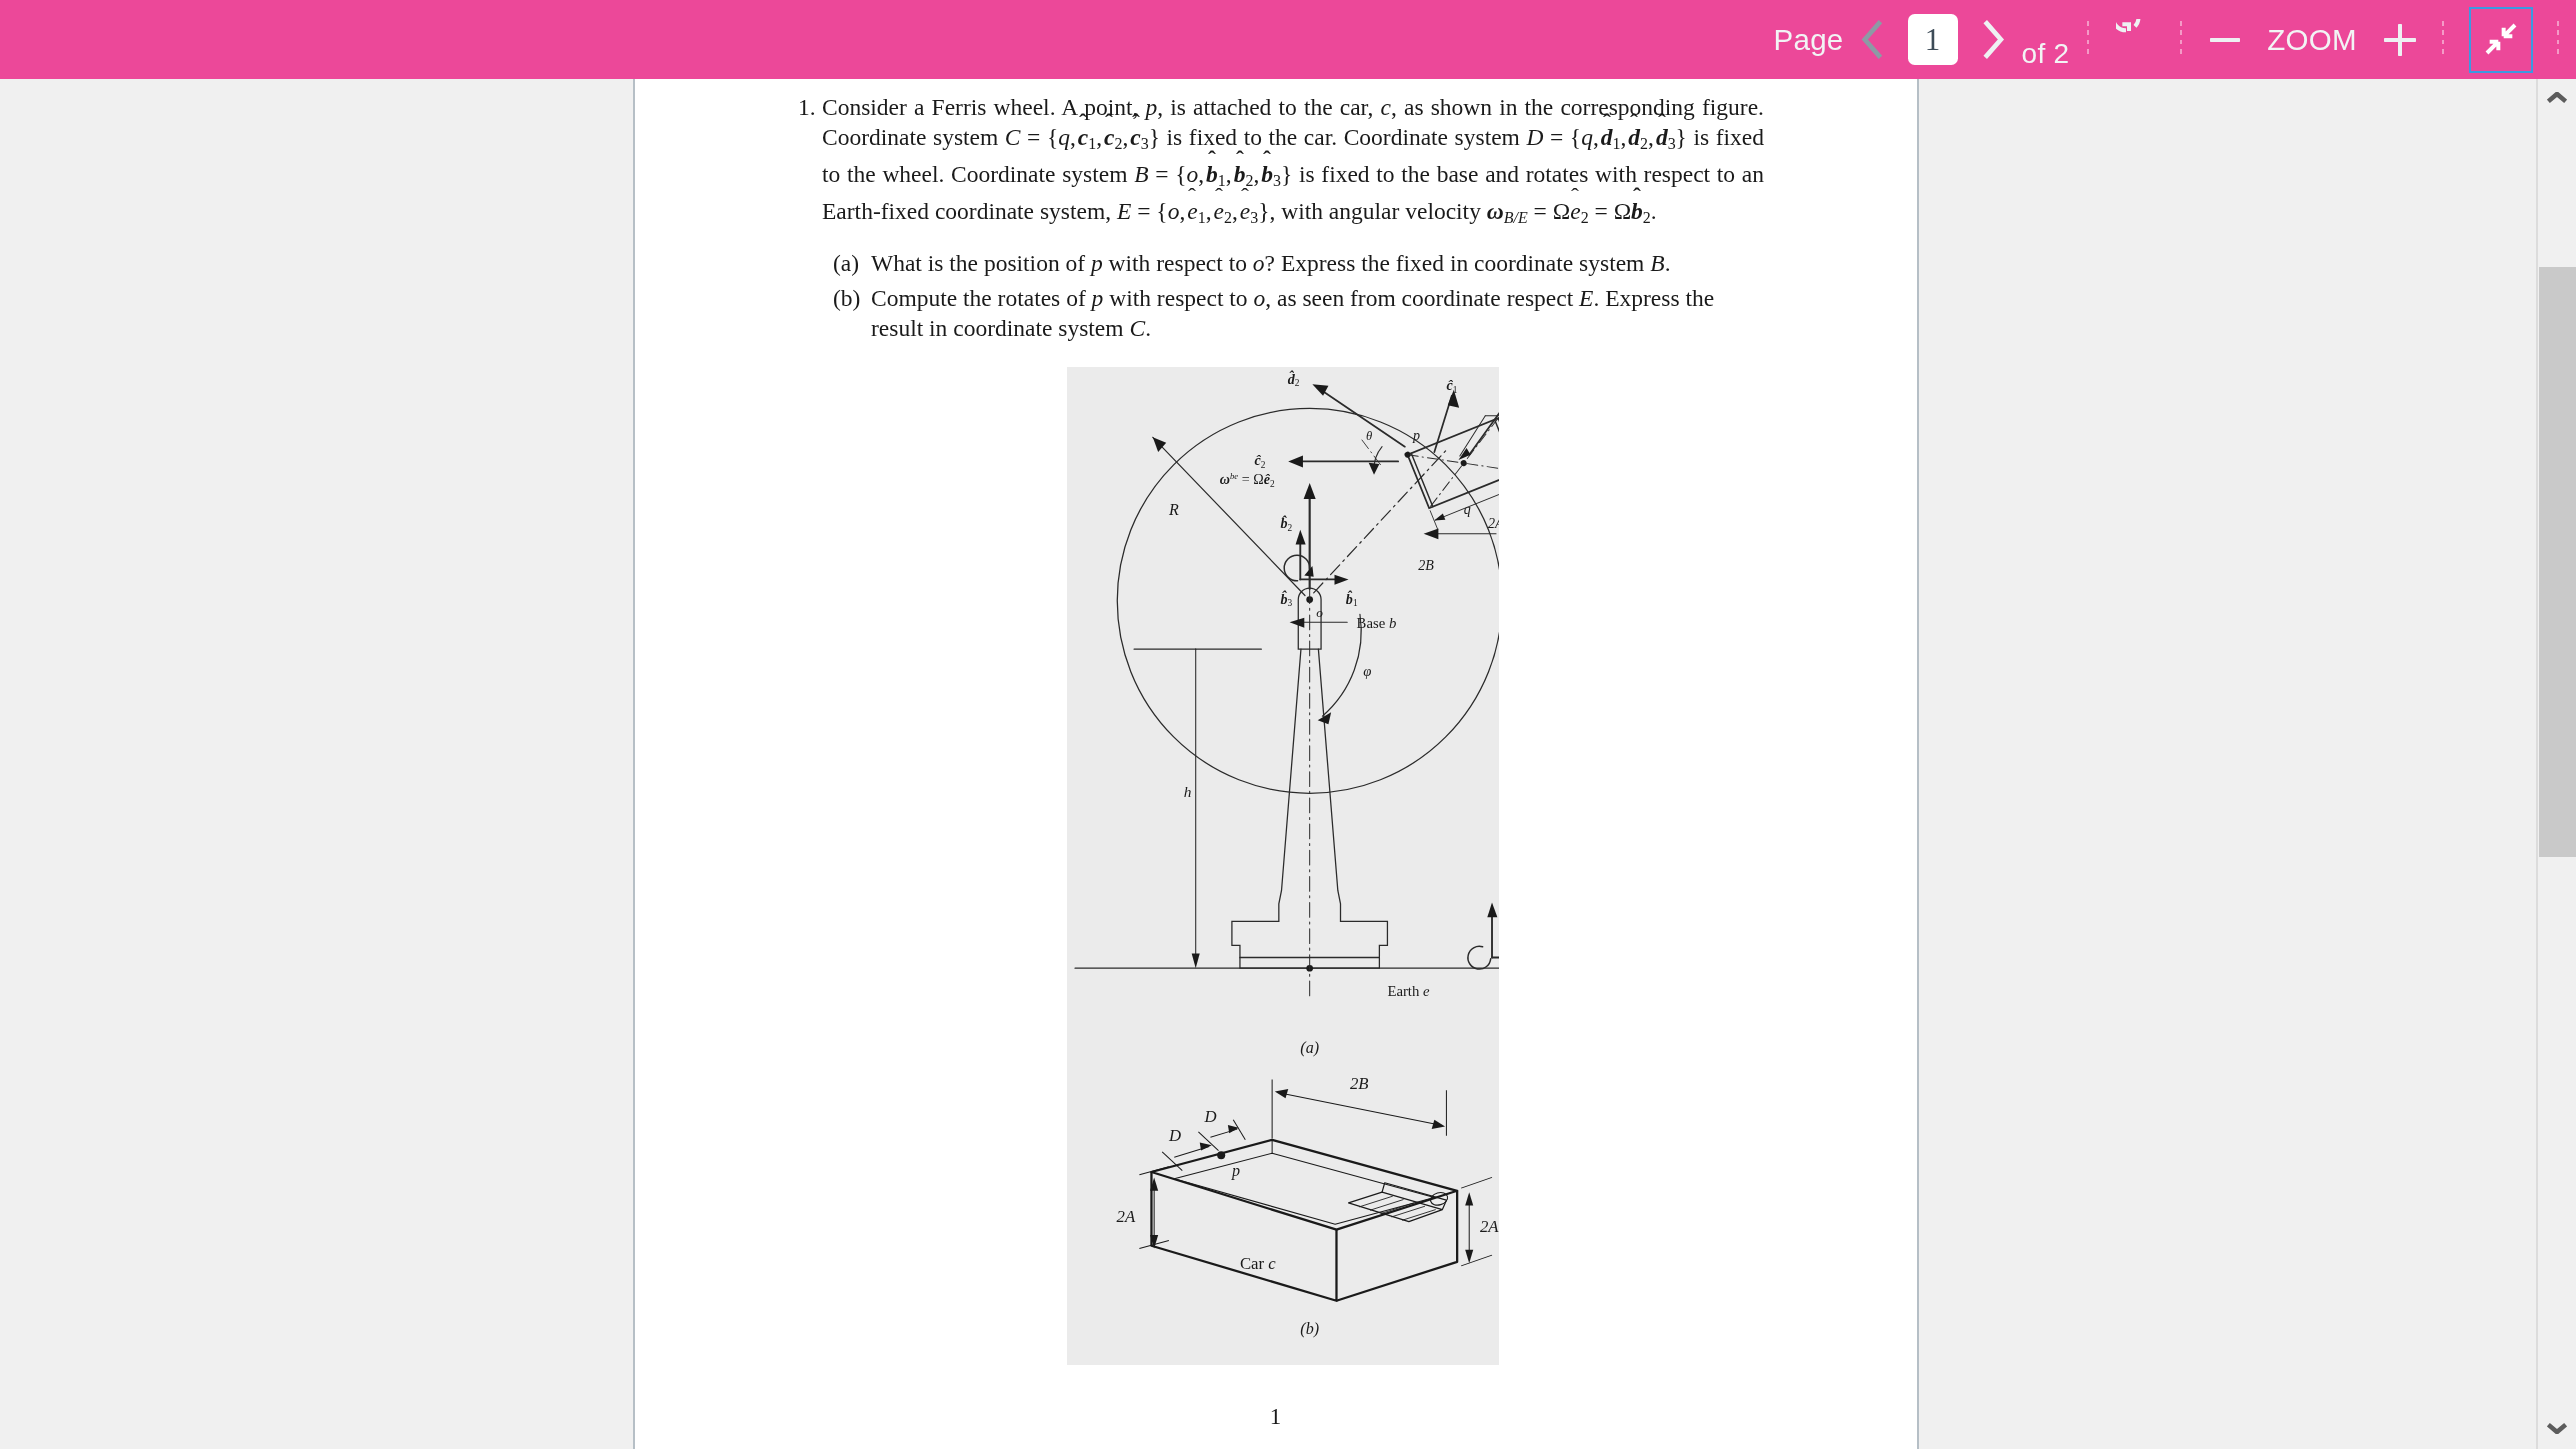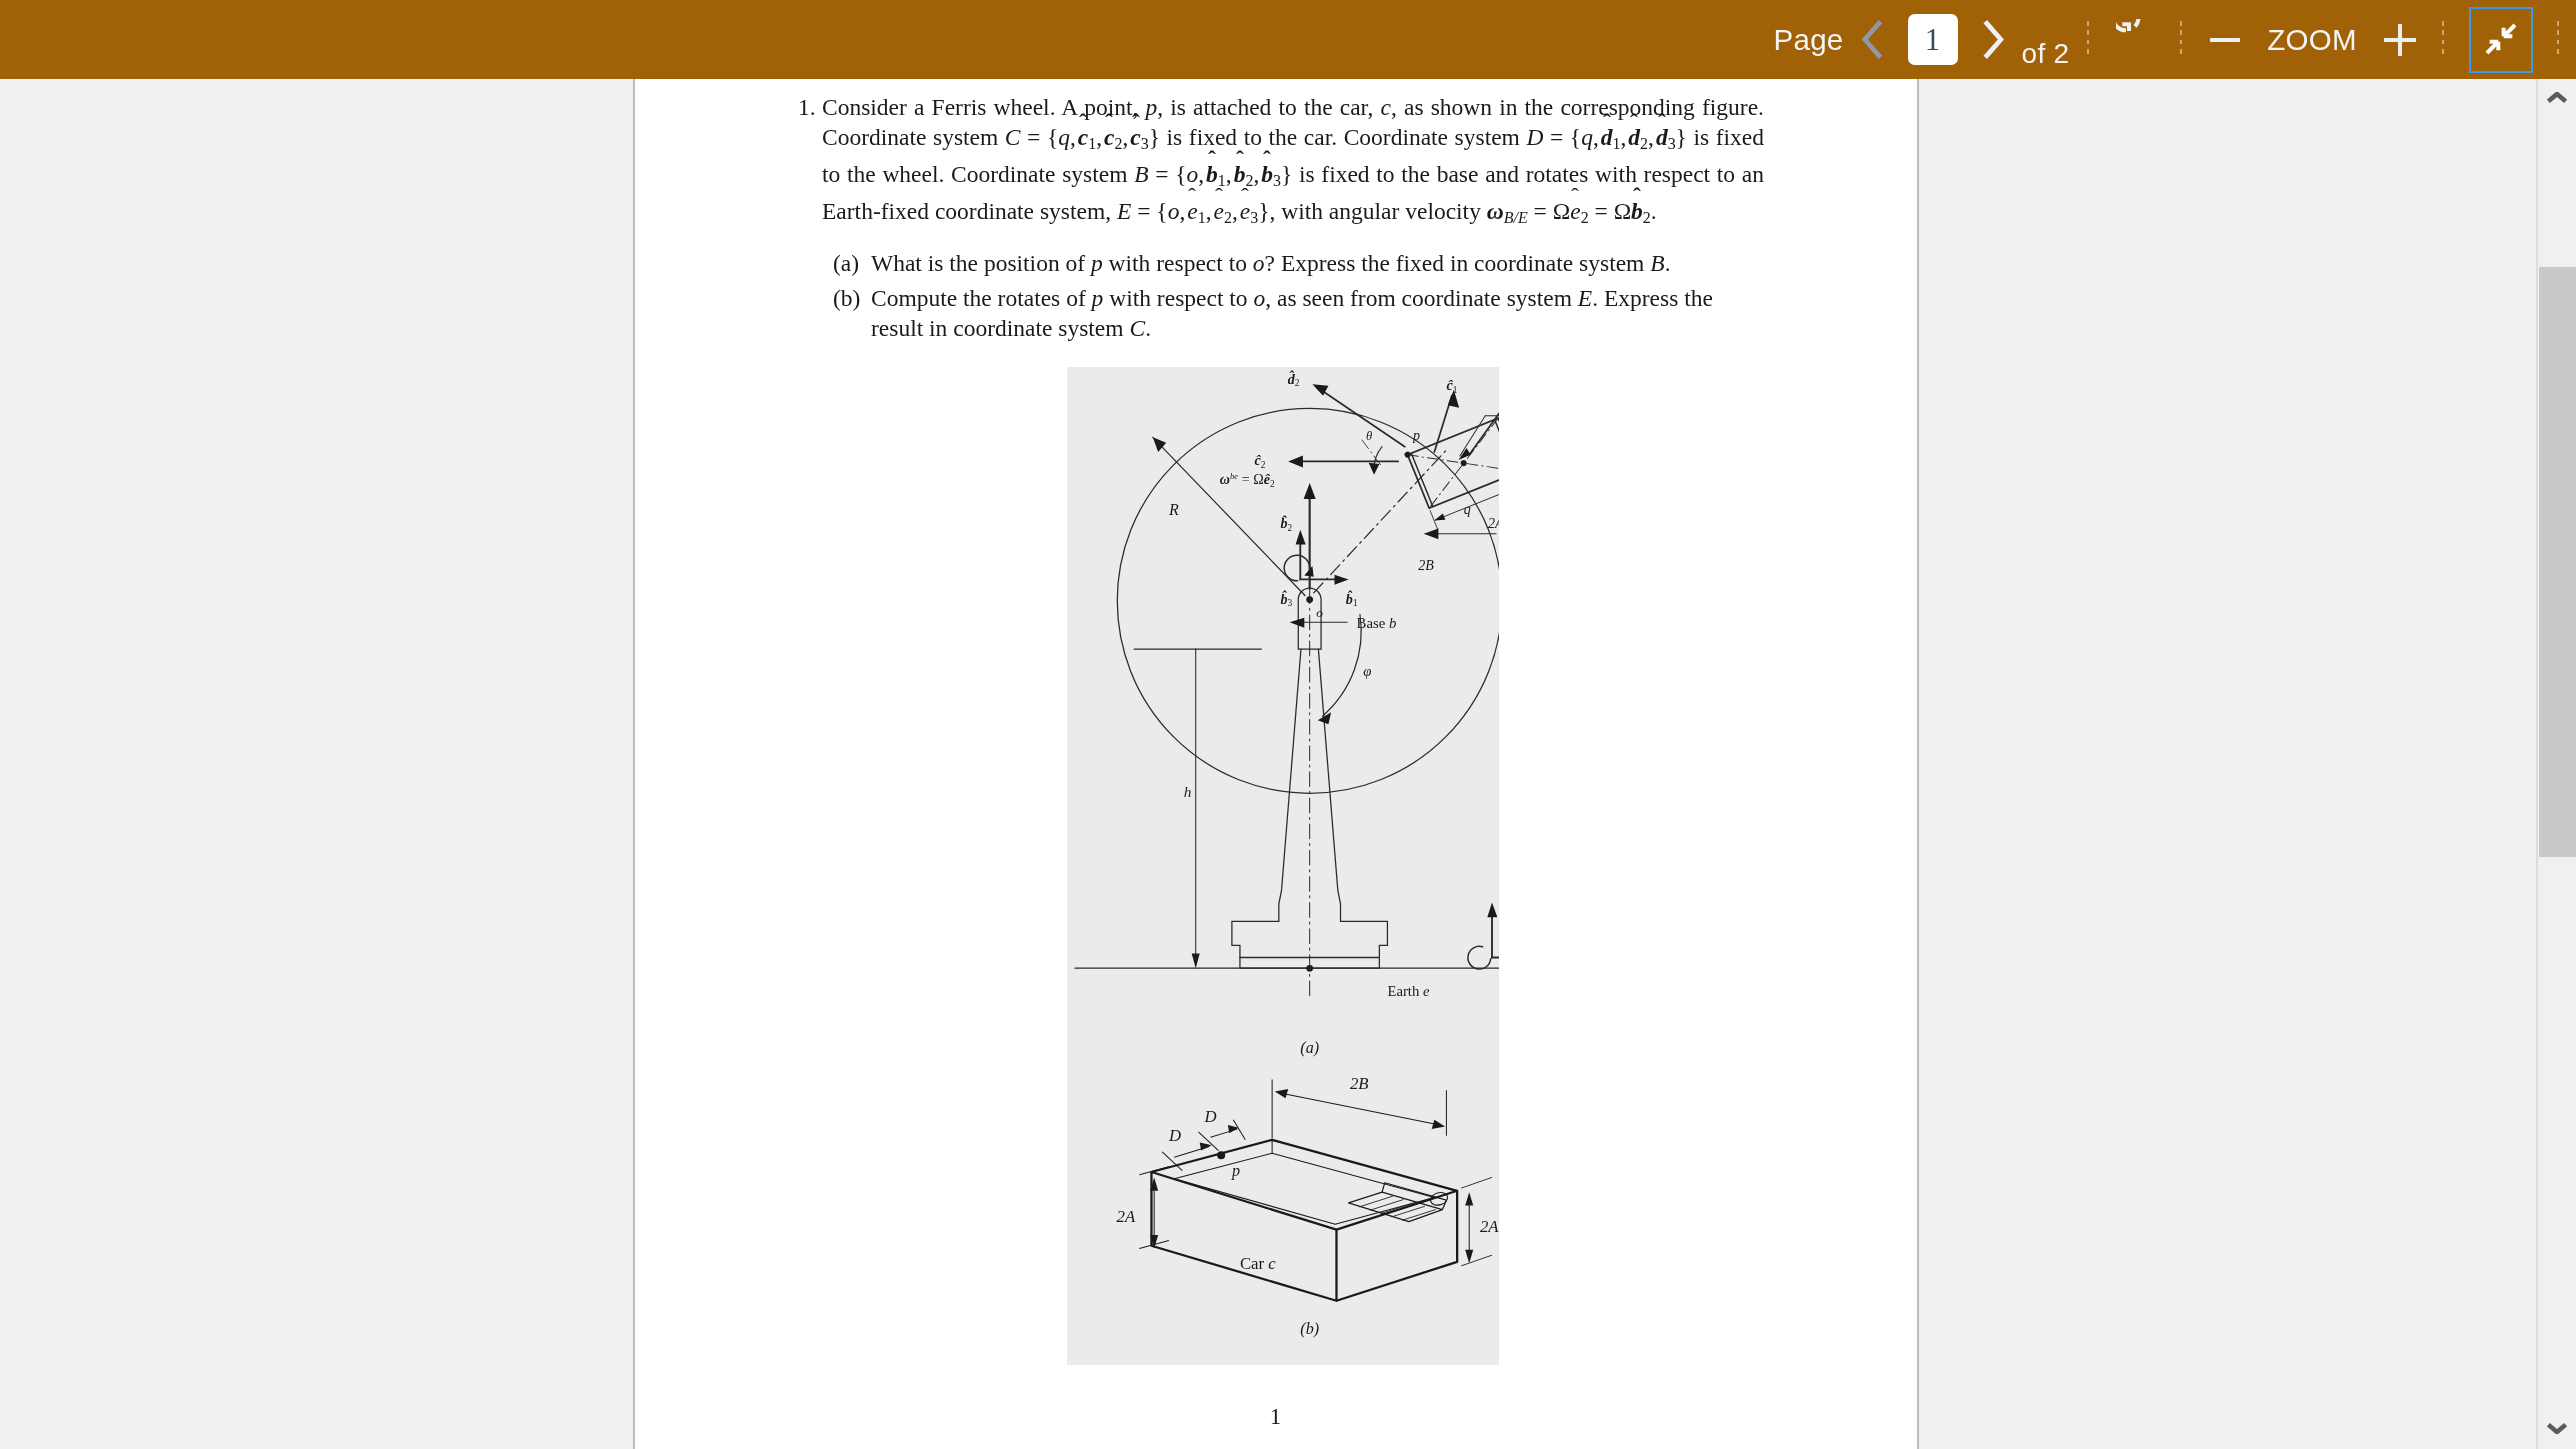--- a/index.html
+++ b/index.html
@@ -7,21 +7,21 @@
     width:2576px; height:1449px;
     overflow:hidden;
     background:#ffffff;
     font-family:"Liberation Serif", serif;
   }
 
   
   #toolbar{
     position:absolute; left:0; top:0;
     width:2576px; height:79px;
-    background:#a16207;
+    background:#ec4899;
     display:flex; align-items:center; justify-content:flex-end;
     padding-right:0;
   }
   .tb-group{ display:flex; align-items:center; height:79px; }
   .tb-label{
     color:#f2f4f5; font-family:"Liberation Sans", sans-serif;
     font-size:29.5px; letter-spacing:0.3px; white-space:nowrap;
   }
   .tb-label.small{ font-size:28px;margin-top:28px; }
   .chev{
@@ -233,21 +233,21 @@
 
         <div class="subitems">
 
           <div class="sub">
             <span class="sub-num">(a)</span>
             <span class="sub-text"><span>What is the position of </span><span class="it">p</span><span> with respect to </span><span class="it">o</span><span>? Express the fixed in coordinate system </span><span class="cal">B</span><span>.</span></span>
           </div>
 
           <div class="sub">
             <span class="sub-num">(b)</span>
-            <span class="sub-text"><span>Compute the rotates of </span><span class="it">p</span><span> with respect to </span><span class="it">o</span><span>, as seen from coordinate system </span><span class="cal">E</span><span>. Express the result in coordinate system </span><span class="cal">C</span><span>.</span></span>
+            <span class="sub-text"><span>Compute the rotates of </span><span class="it">p</span><span> with respect to </span><span class="it">o</span><span>, as seen from coordinate respect </span><span class="cal">E</span><span>. Express the result in coordinate system </span><span class="cal">C</span><span>.</span></span>
           </div>
 
         </div>
       </div>
 
       <div id="figure">
         <svg width="484" height="998" viewBox="0 0 722 1487">
           <rect width="722" height="1487" fill="#ebebeb"></rect>
           <g stroke="#2b2b2b" fill="none" stroke-width="1.6" stroke-linecap="round">
 

